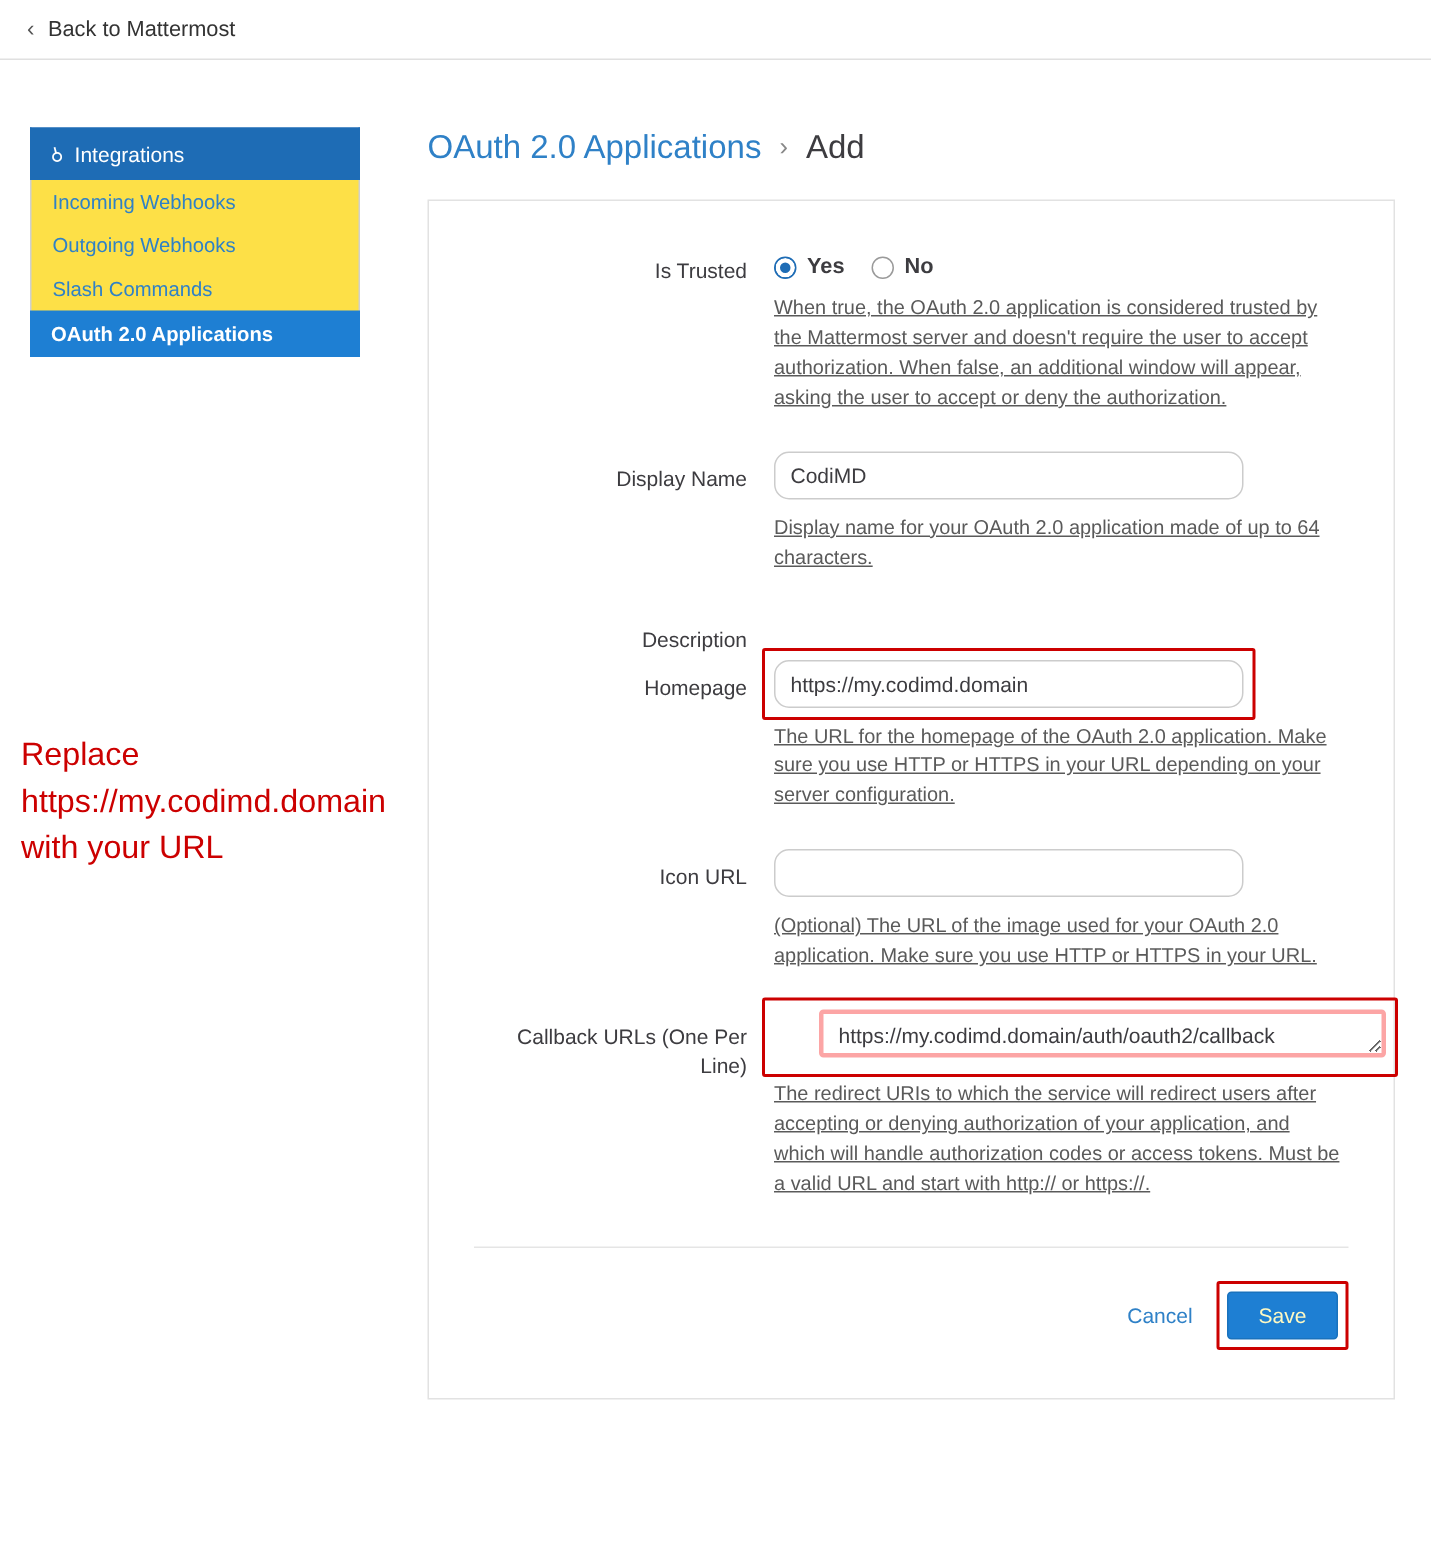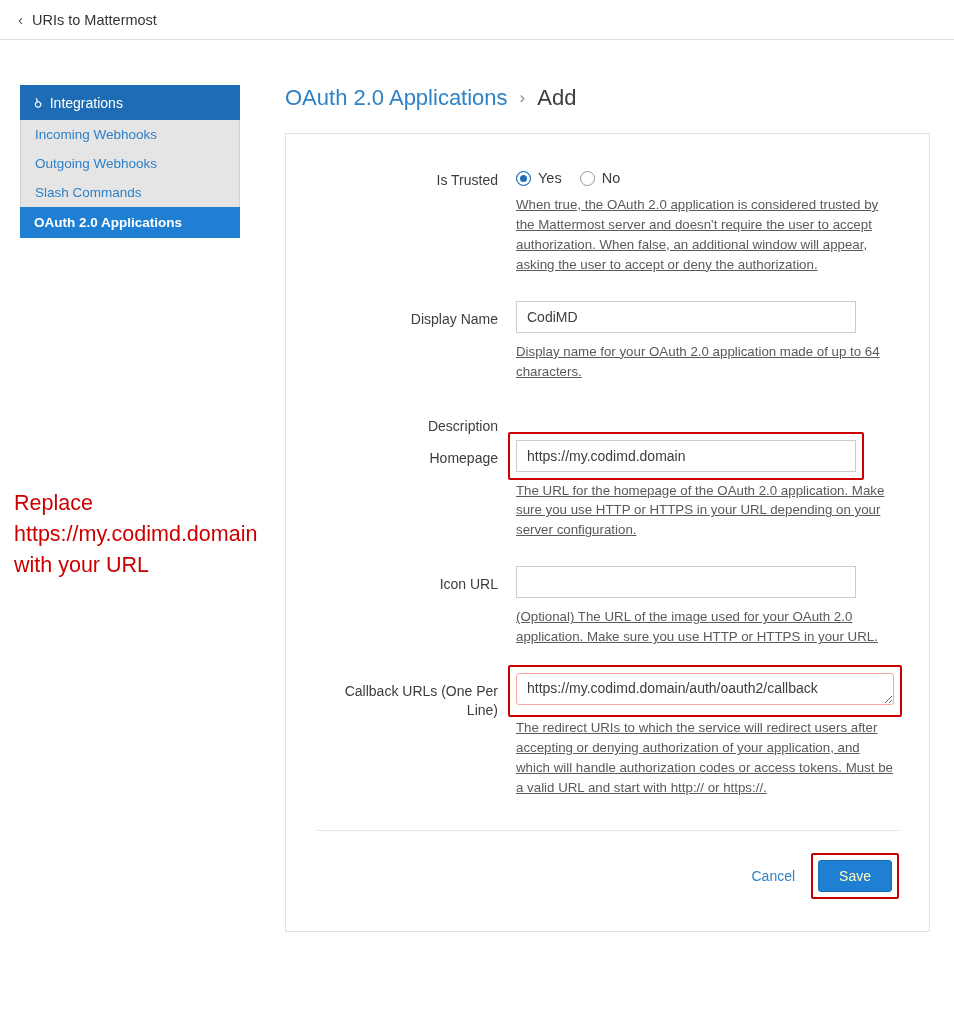--- a/index.html
+++ b/index.html
@@ -58,21 +58,21 @@
   }
   .link-icon {
     margin-right: 8px;
     font-size: 13px;
     display: inline-block;
     transform: rotate(-45deg);
   }
   .sidebar-list {
     border: 1px solid #d0d0d0;
     border-top: none;
-    background: #e5e5e5;
+    background: #fde047;
   }
   .sidebar-item {
     font-size: 13.5px;
     color: #2f81c7;
     padding: 7px 14px;
     cursor: pointer;
   }
   .sidebar-item.active {
     background: #1e7fd3;
     color: #ffffff;
@@ -132,43 +132,44 @@
   .help {
     font-size: 13.3px;
     color: #5a5a5a;
     line-height: 1.5;
     margin-top: 9px;
     margin-bottom: 22px;
     max-width: 380px;
     text-decoration: underline;
   }
   input[type="text"] {
-    width: 340px;
+    width: 313px;
     height: 32px;
     border: 1px solid #cccccc;
-    border-radius: 0;
+    border-radius: 10px;
     padding: 4px 10px;
     font-size: 14px;
     color: #3d3c40;
     font-family: "Liberation Sans", sans-serif;
     background: #fff;
   }
   input[type="text"]::placeholder { color: #3d3c40; }
   textarea {
     width: 378px;
     height: 32px;
-    border: 1px solid #fca5a5;
+    border: 3px solid #fca5a5;
     border-radius: 3px;
     padding: 6px 10px;
     font-size: 14px;
     color: #3d3c40;
     font-family: "Liberation Sans", sans-serif;
     resize: vertical;
     overflow: hidden;
     line-height: 1.2;
+    margin-left: 30px;
   }
   .highlight-box {
     display: inline-block;
     border: 2px solid #cc0000;
     padding: 6px;
     margin: -8px 0 -8px -8px;
     border-radius: 2px;
   }
 
   
@@ -176,20 +177,21 @@
     display: flex;
     align-items: center;
     padding-top: 8px;
   }
   .radio {
     display: flex;
     align-items: center;
     margin-right: 18px;
     cursor: pointer;
     font-size: 14.5px;
+    font-weight: bold;
   }
   .radio-dot {
     width: 15px; height: 15px;
     border-radius: 50%;
     border: 1px solid #9a9a9a;
     background: #fff;
     margin-right: 7px;
     display: inline-block;
     position: relative;
   }
@@ -246,21 +248,21 @@
   .wrap { position: relative; }
 </style>
 </head>
 <body>
 
 <div class="wrap">
 
   <div class="topbar">
     <a class="back-link">
       <span class="back-chevron">‹</span>
-      <span>URIs to Mattermost</span>
+      <span>Back to Mattermost</span>
     </a>
   </div>
 
   <div class="page">
 
     <div class="sidebar">
       <div class="sidebar-header">
         <span class="link-icon">☌</span>
         <span>Integrations</span>
       </div>

